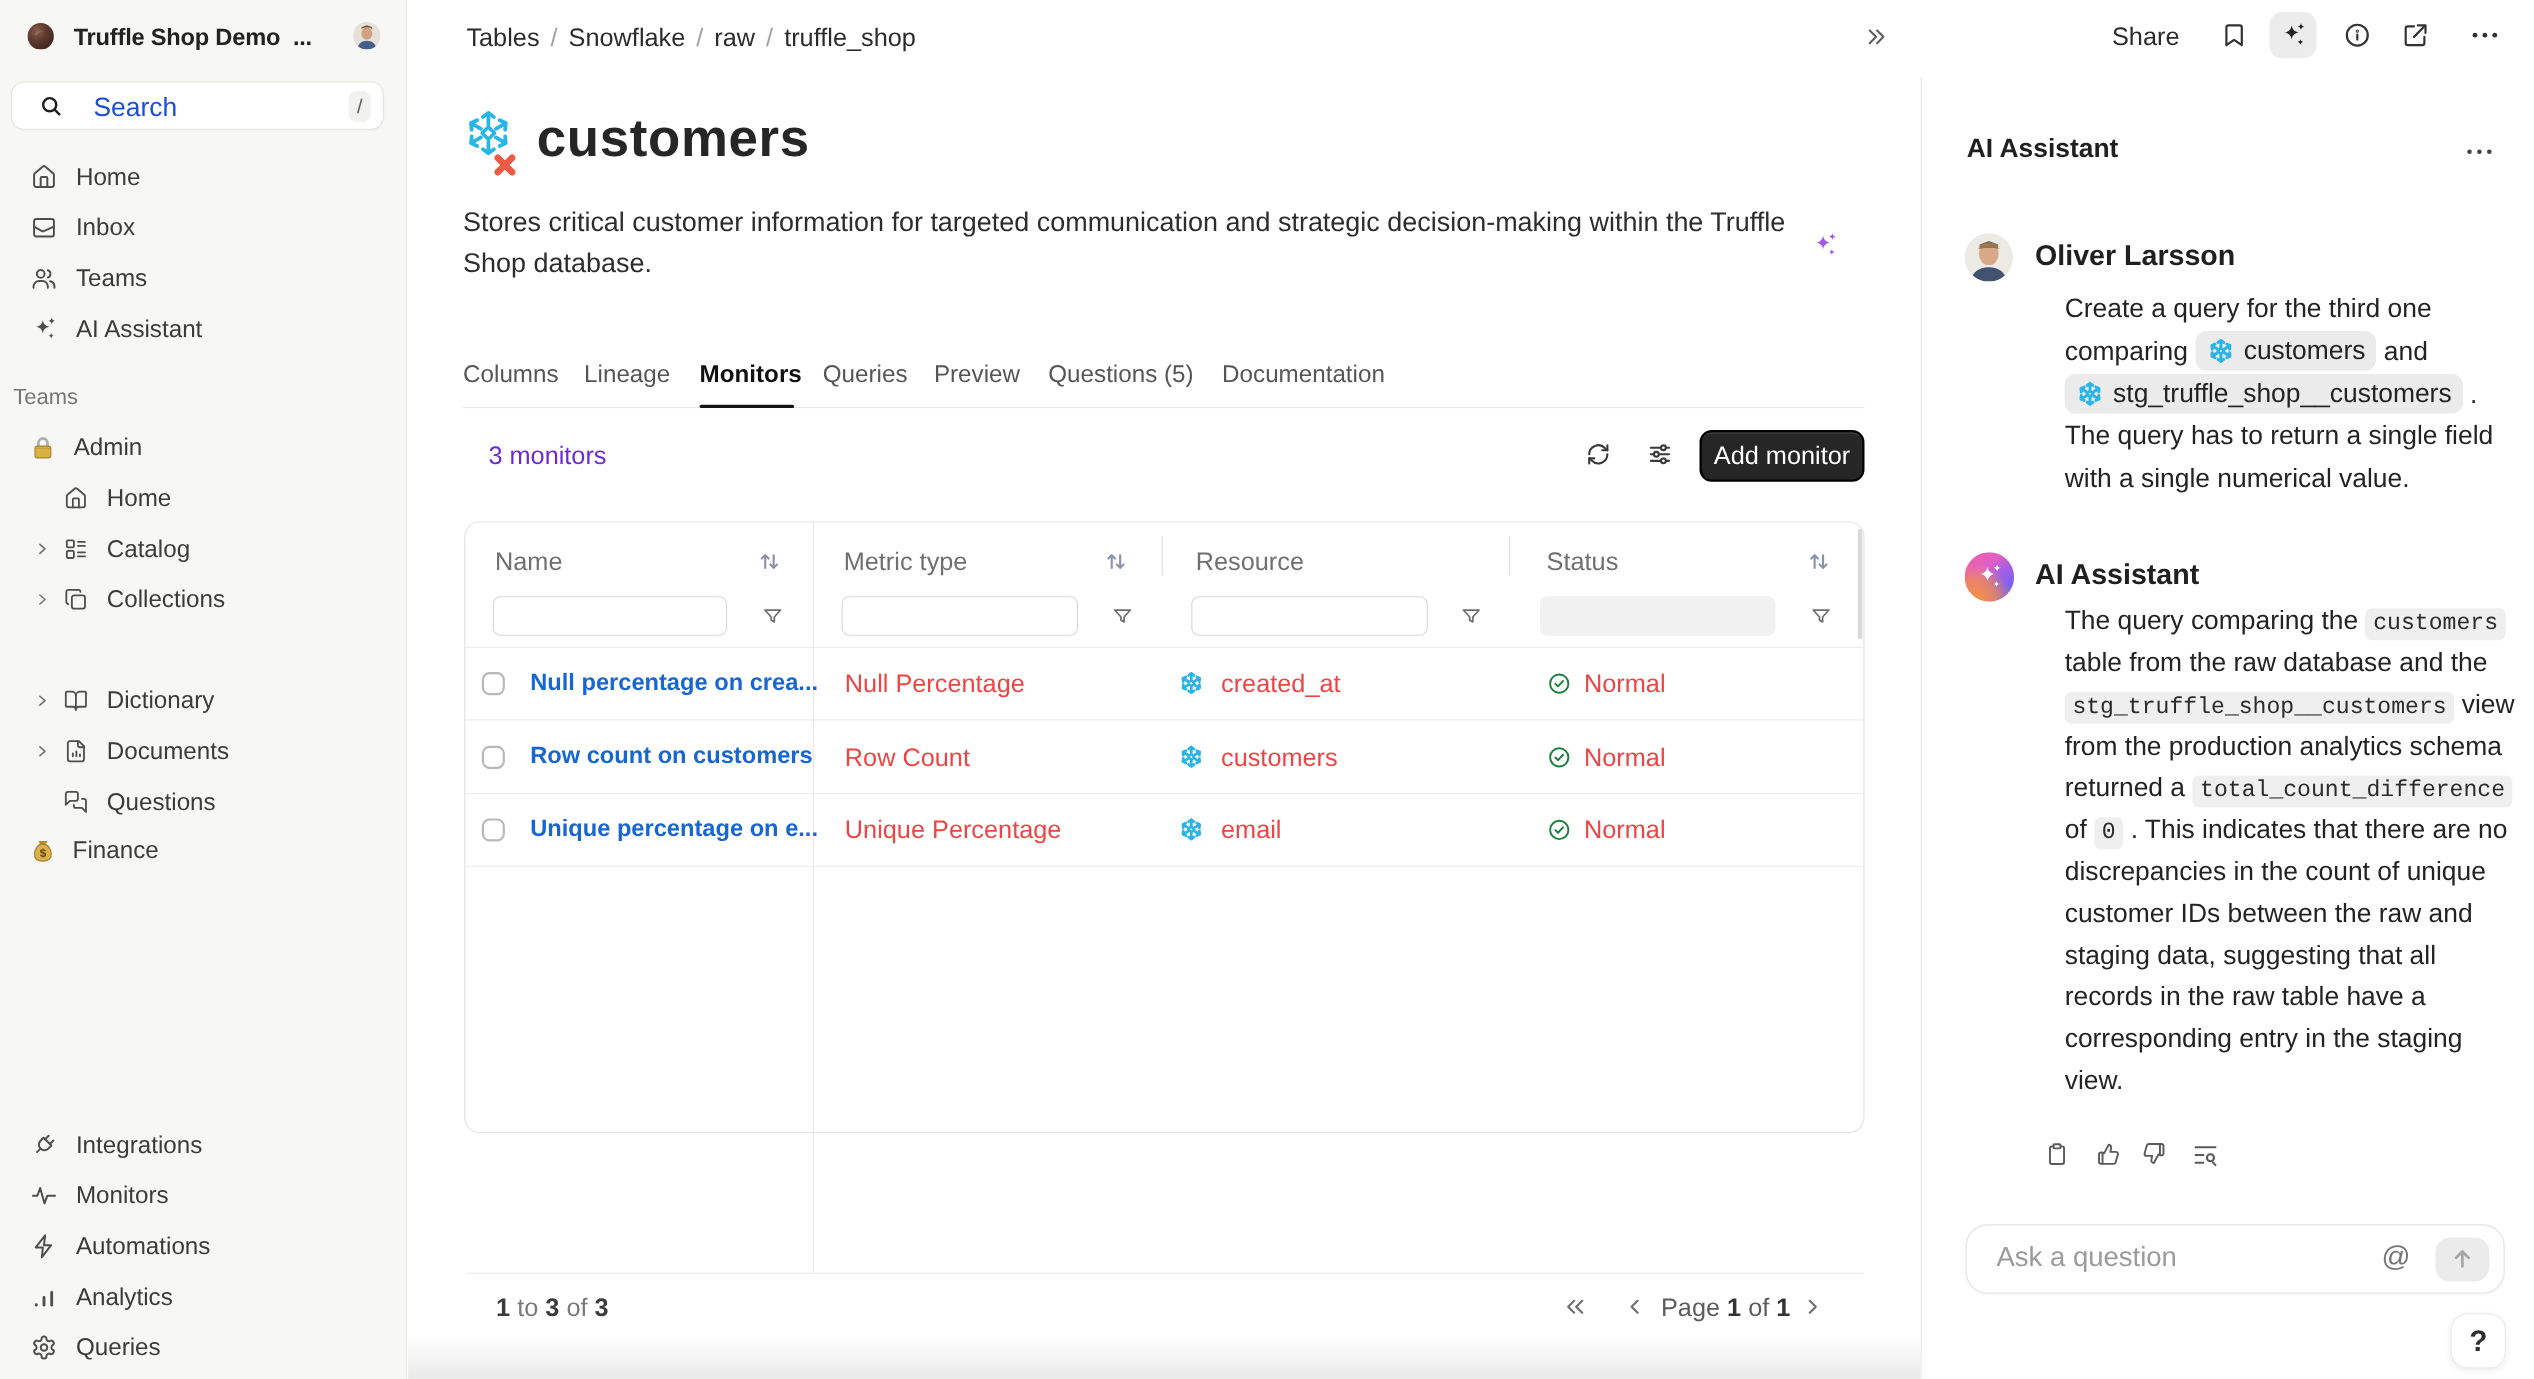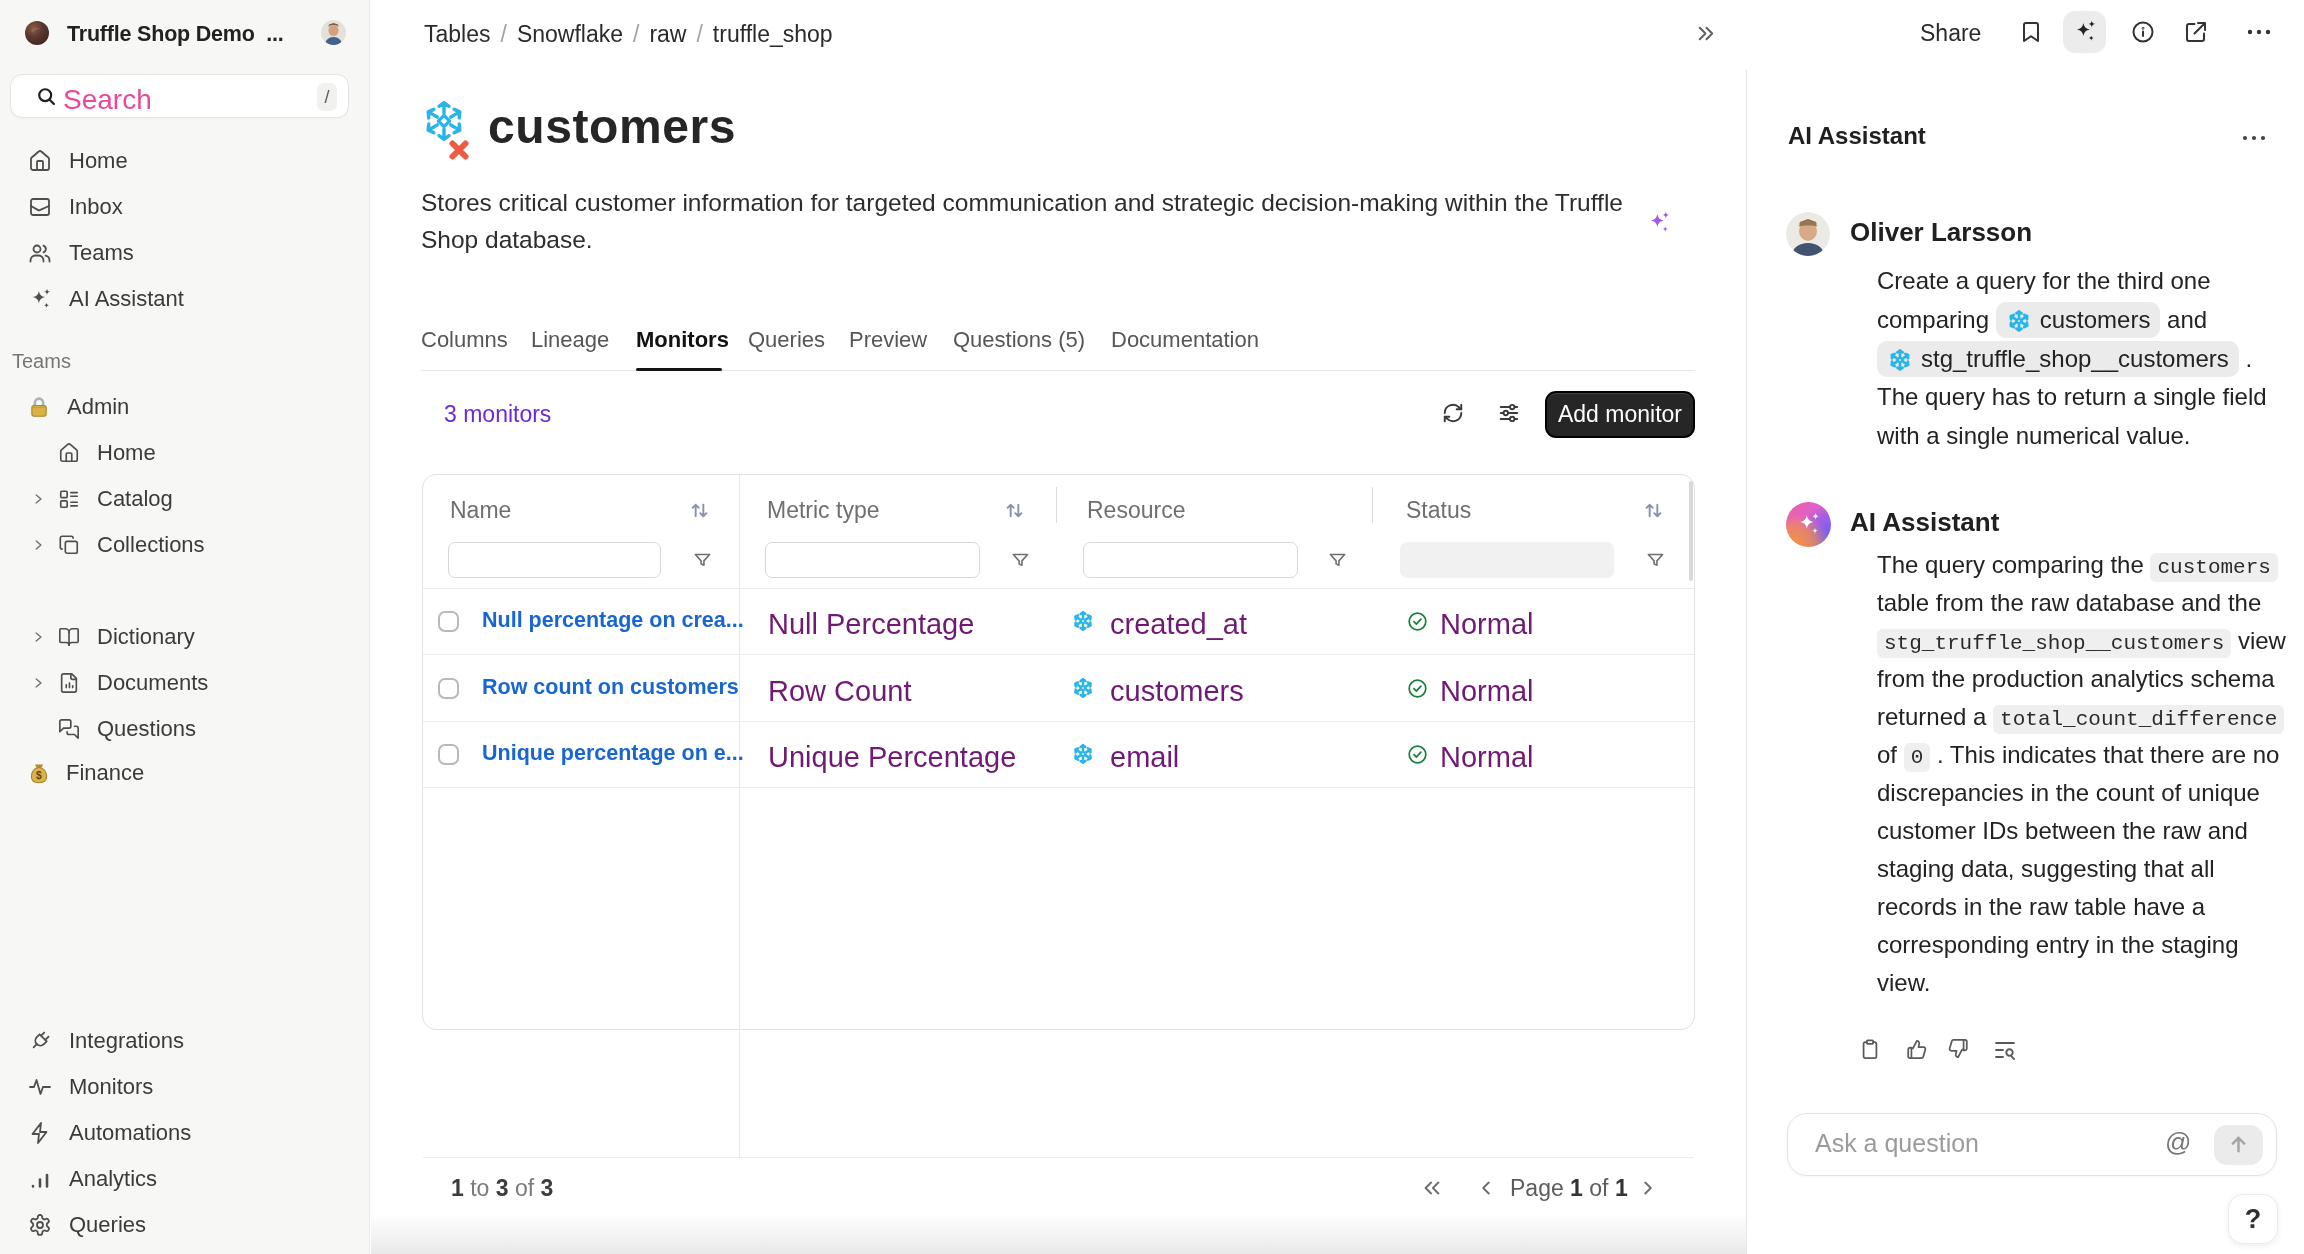--- a/index.html
+++ b/index.html
@@ -4,21 +4,21 @@
 <style>
 * { margin:0; padding:0; box-sizing:border-box; }
 html,body { width:2304px; height:1254px; overflow:hidden; }
 body { font-family:"Liberation Sans", sans-serif; color:#212121; background:#fff; position:relative; }
 .abs { position:absolute; }
 svg { display:block; }
 
 #sidebar { position:absolute; left:0; top:0; width:370px; height:1254px; background:#f7f7f5; border-right:1px solid #e9e9e6; }
 .ws-title { position:absolute; left:67px; top:22px; letter-spacing:-0.3px; font-size:21.5px; font-weight:bold; color:#222; letter-spacing:-0.2px; }
 #searchbox { position:absolute; left:10px; top:74px; width:339px; height:44px; background:#fff; border:1px solid #e3e3e0; border-radius:12px; box-shadow:0 1px 2px rgba(0,0,0,0.03); }
-#searchbox .stext { position:absolute; left:52px; top:9px; font-size:28px; color:#ec4899; }
+#searchbox .stext { position:absolute; left:74px; top:9px; font-size:24px; color:#1d4ed8; }
 #searchbox .skey { position:absolute; right:11px; top:8px; width:20px; height:28px; background:#f1f1ef; border-radius:7px; color:#5c5c5c; font-size:18px; text-align:center; line-height:28px; }
 .nav { position:absolute; left:0; width:370px; height:40px; display:flex; align-items:center; }
 .nav .nicon { position:absolute; left:28px; width:24px; height:24px; }
 .nav .ntext { position:absolute; left:69px; font-size:22px; color:#3b3b3b; }
 .nav .chev { position:absolute; left:31px; width:14px; height:14px; }
 .nav .sicon { position:absolute; left:58px; width:22px; height:22px; }
 .nav .stext2 { position:absolute; left:97px; font-size:22px; color:#3b3b3b; }
 .seclabel { position:absolute; left:12px; font-size:20px; color:#767674; }
 
 #crumbs { position:absolute; left:424px; top:21px; font-size:23px; color:#2b2b2b; }
@@ -35,21 +35,21 @@
 #addbtn { position:absolute; left:1545px; top:391px; width:150px; height:47px; background:#262626; border:2px solid #000; border-radius:11px; color:#fff; font-size:23px; text-align:center; line-height:43px; box-shadow:inset 0 1px 0 rgba(255,255,255,0.15); }
 
 #tbl { position:absolute; left:422px; top:474px; width:1273px; height:556px; border:1px solid #e2e2e2; border-radius:14px; background:#fff; }
 .hname { position:absolute; top:22px; font-size:23px; color:#6f6f6f; }
 .finput { position:absolute; top:67px; height:36px; background:#fff; border:1px solid #d8d8d8; border-radius:7px; }
 .fgray { position:absolute; top:67px; height:36px; background:#f1f1f1; border-radius:7px; }
 .rowsep { position:absolute; left:0; width:1271px; height:1px; background:#ececec; }
 .coldiv { position:absolute; left:316px; top:0; width:1px; height:682px; background:#e8e8e8; }
 .htick { position:absolute; top:12px; width:1px; height:36px; background:#dcdcdc; }
 .rowlink { position:absolute; left:59px; font-size:21.5px; font-weight:bold; color:#1766d1; }
-.cellt { position:absolute; font-size:29px; color:#701a75; }
+.cellt { position:absolute; font-size:23px; color:#ef4444; }
 .cbox { position:absolute; left:15px; width:21px; height:21px; border:2px solid #b9b9b9; border-radius:7px; background:#fff; }
 
 #rpanel { position:absolute; left:1746px; top:70px; width:558px; height:1184px; background:#fff; border-left:1px solid #e7e7e7; }
 .rp { position:absolute; }
 .chip { display:inline-block; background:#ebebeb; border-radius:10px; height:36px; line-height:36px; padding:0 10px; vertical-align:middle; white-space:nowrap; margin-top:-3px; }
 .chip svg { display:inline-block; vertical-align:-6px; margin-right:8px; }
 .code { font-family:"Liberation Mono", monospace; font-size:21px; line-height:24px; background:#efefef; border-radius:6px; padding:3px 7px; color:#2b2b2b; }
 .msg { font-size:24px; line-height:38.8px; color:#232323;margin-left:27px; }
 #askbox { position:absolute; left:40px; top:1043px; width:490px; height:63px; border:1px solid #e3e3e3; border-radius:20px; background:#fff; box-shadow:0 1px 3px rgba(0,0,0,0.04); }
 #helpbtn { position:absolute; left:481px; top:1124px; width:50px; height:50px; background:#fff; border:1px solid #ebebeb; border-radius:15px; box-shadow:0 2px 6px rgba(0,0,0,0.07); text-align:center; line-height:48px; font-size:27px; color:#2f2f2f; font-weight:bold; }

